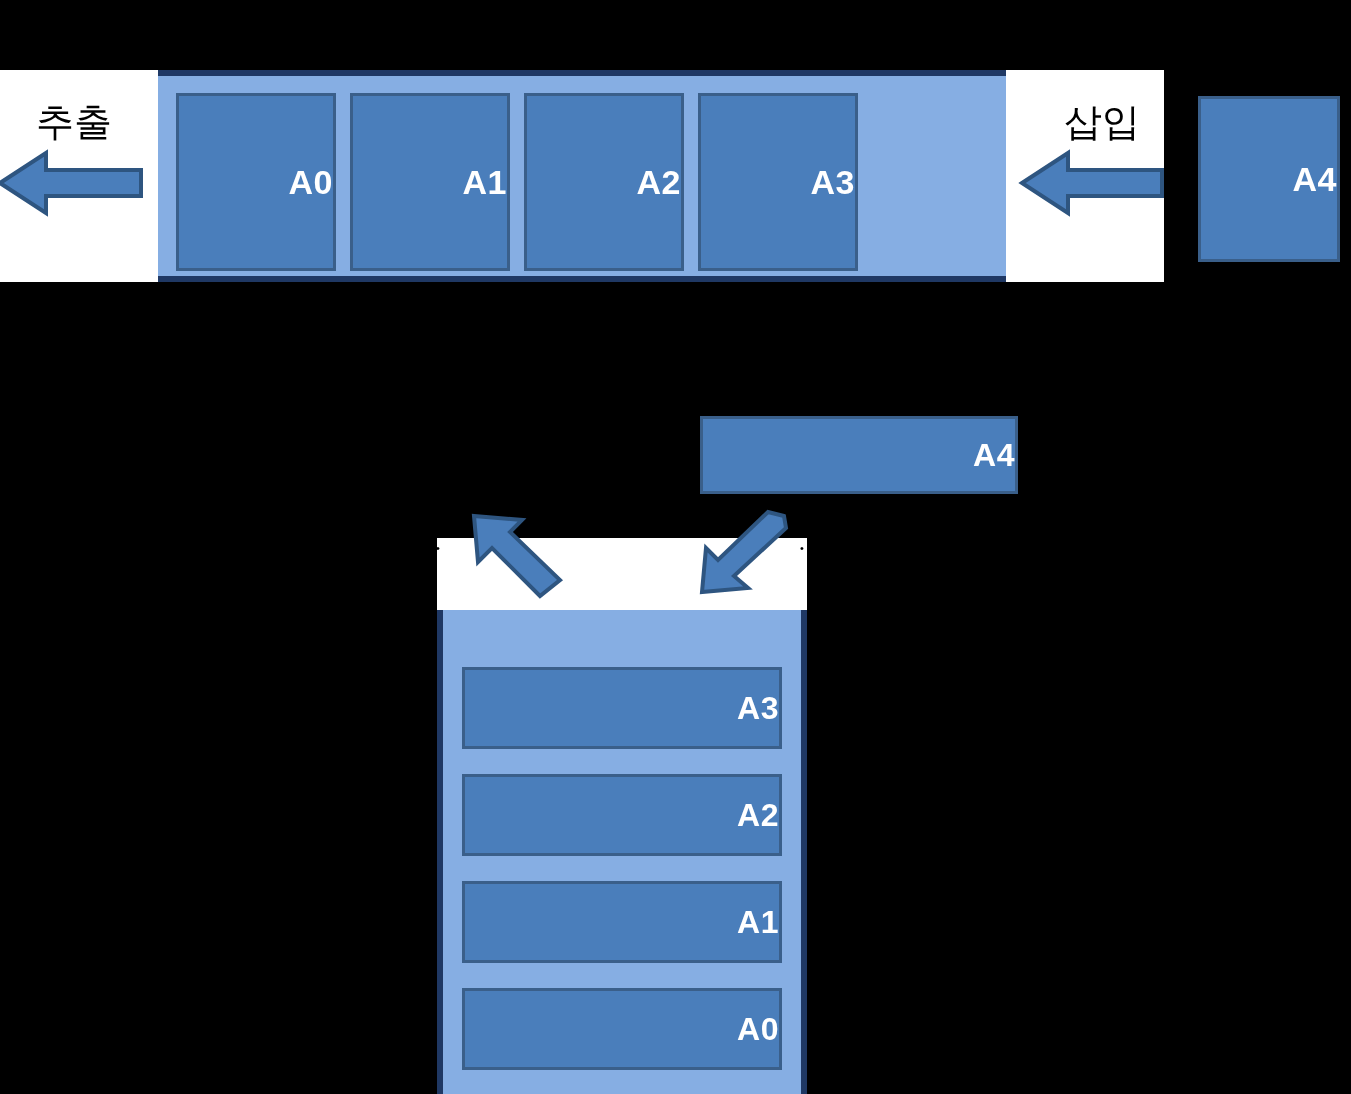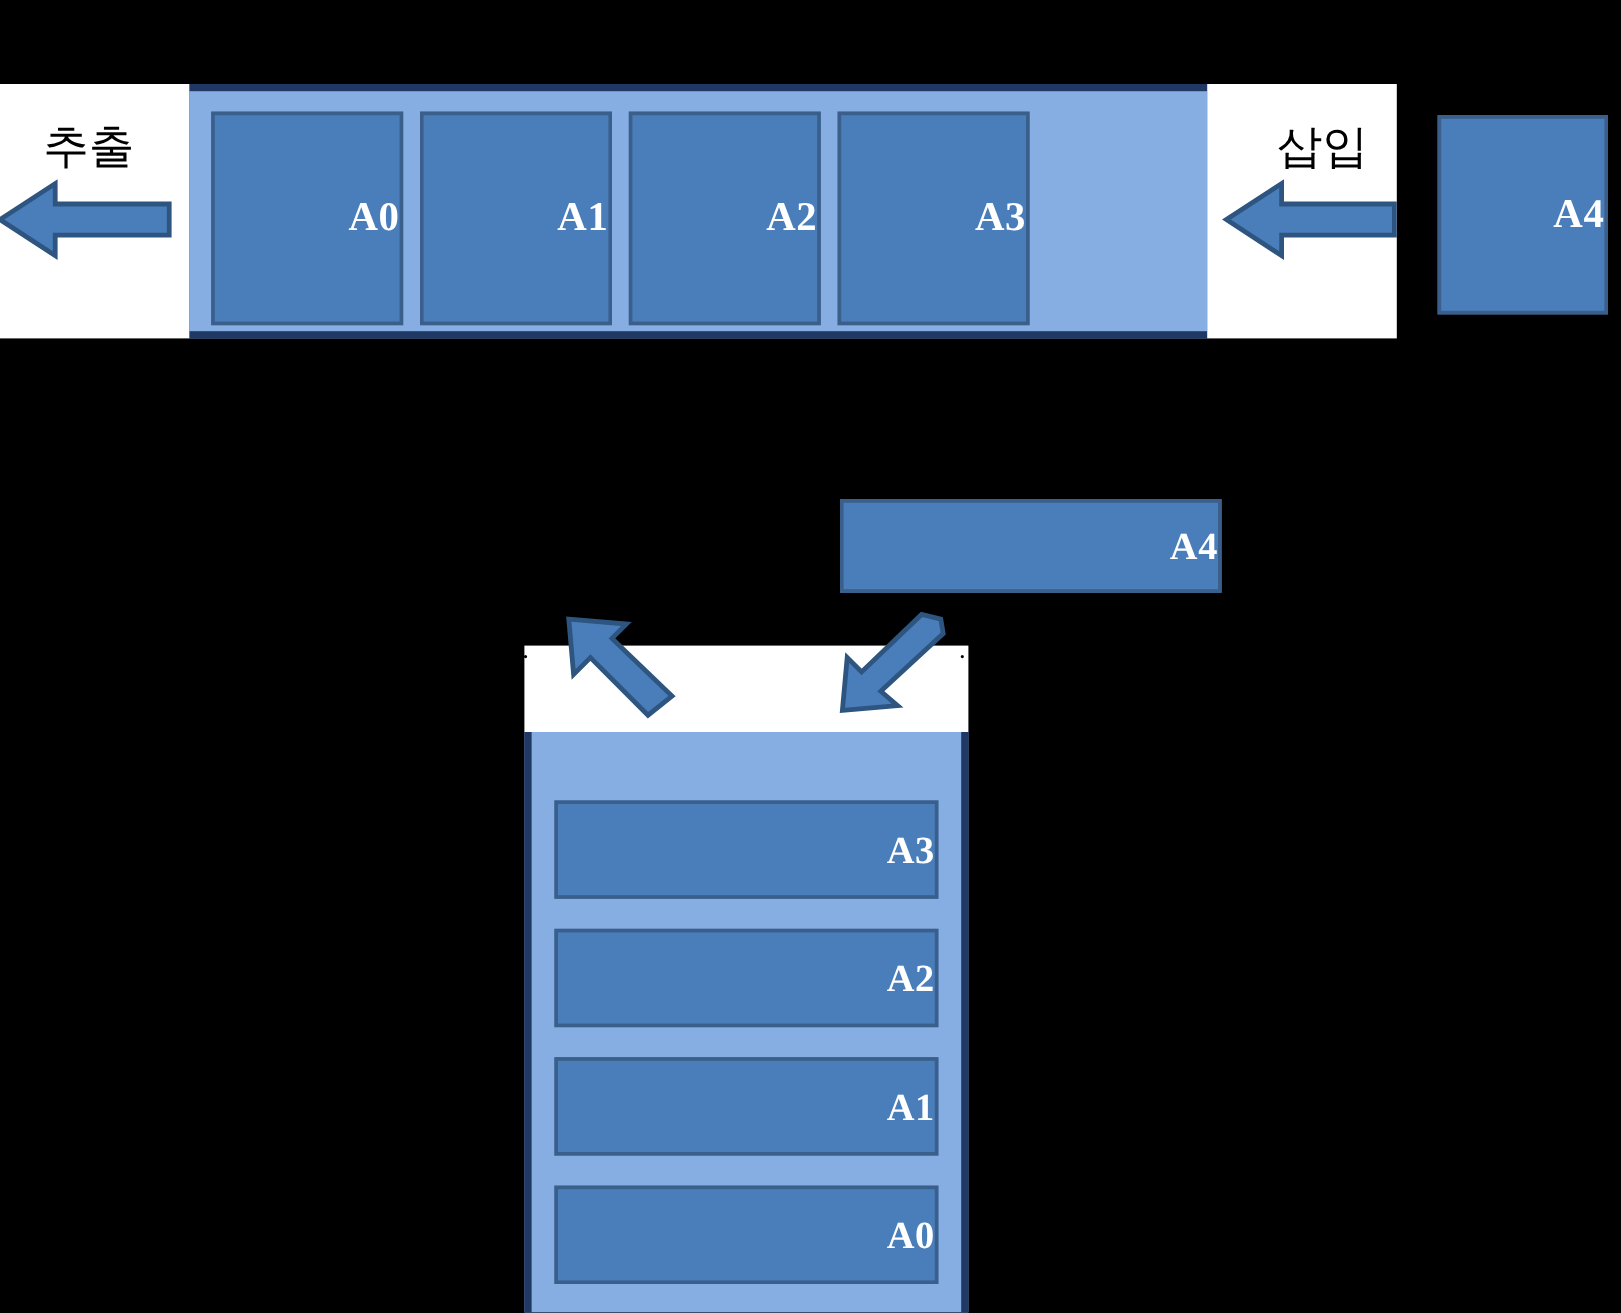--- a/index.html
+++ b/index.html
@@ -6,21 +6,21 @@
     margin: 0;
     padding: 0;
     background: #000000;
   }
   #canvas {
     position: relative;
     width: 1351px;
     height: 1094px;
     background: #000000;
     overflow: hidden;
-    font-family: Liberation Serif, serif;
+    font-family: Liberation Sans, sans-serif;
   }
   .abs { position: absolute; }
 
   
   .elem-box {
     box-sizing: border-box;
     background: #4A7EBB;
     border: 3px solid #3A5F8A;
     display: flex;
     align-items: center;

